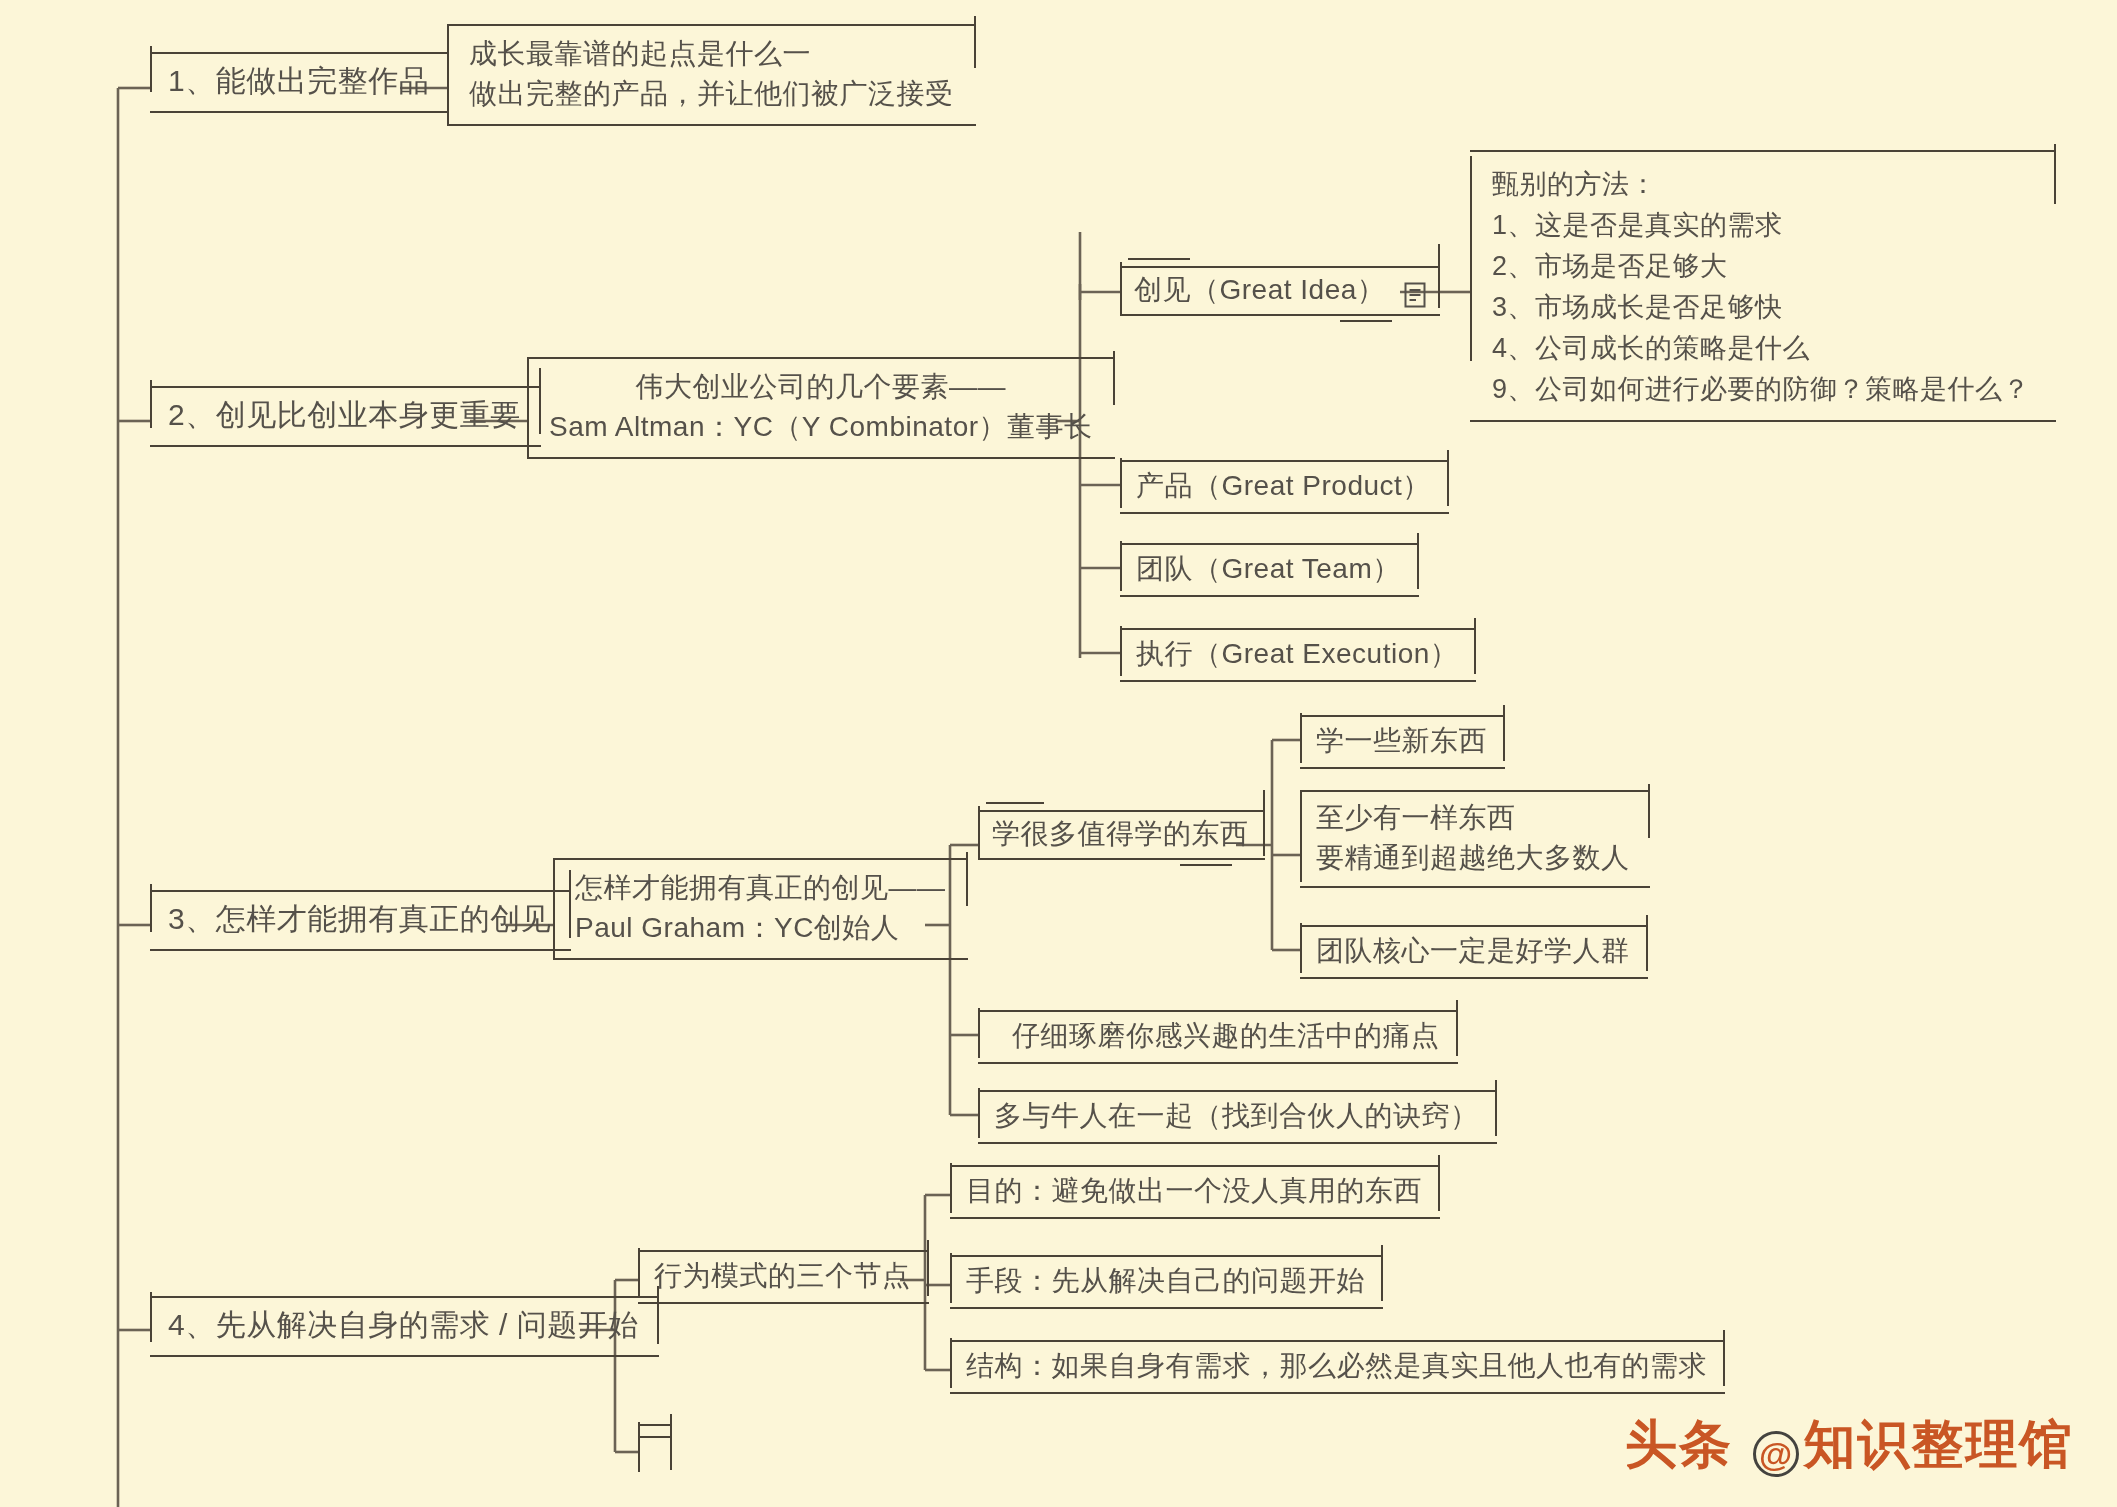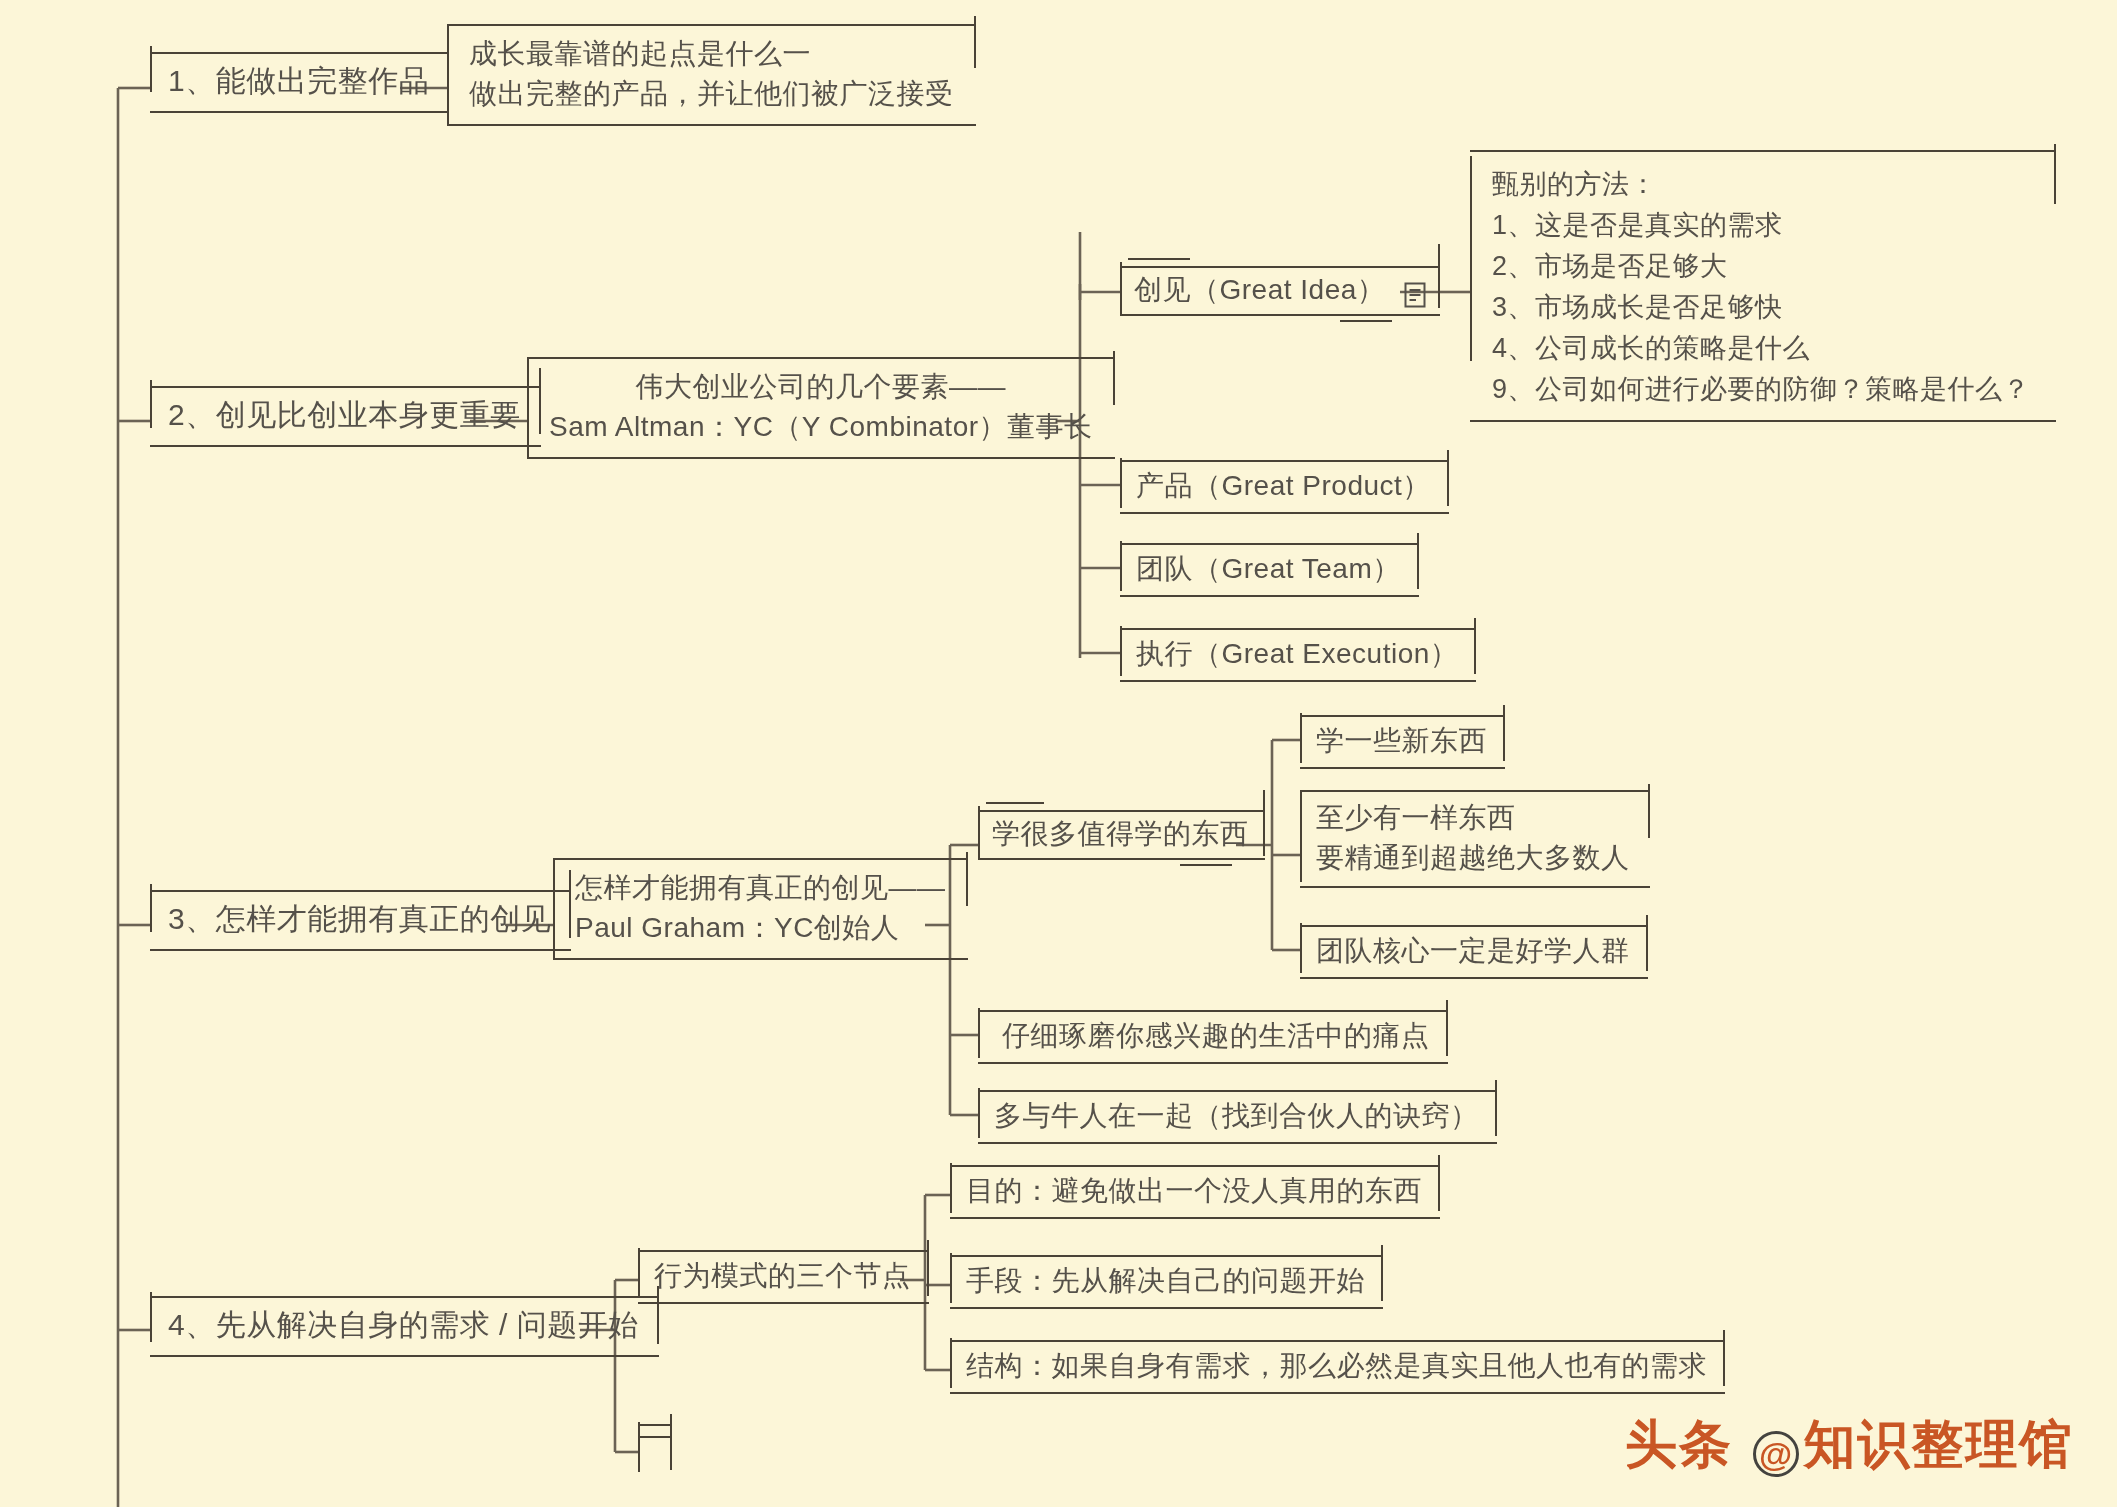--- a/index.html
+++ b/index.html
@@ -269,21 +269,21 @@
     <div class="box" style="padding:4px 16px 6px 14px; border:none;">
       <span class="stub-l" style="top:-4px;height:52px;"></span>
       <span class="stub-r" style="top:-20px;height:66px;"></span>
       <span class="txt">学很多值得学的东西</span>
     </div>
   </div>
   <div style="position:absolute;left:986px;top:802px;width:58px;border-top:2.5px solid #4a4337;"></div>
   <div style="position:absolute;left:1180px;top:864px;width:52px;border-top:2.5px solid #4a4337;"></div>
 
   <div class="node leaf" style="left:978px; top:1010px;">
-    <div class="box" style="padding:6px 18px 8px 24px;">
+    <div class="box" style="padding:6px 18px 8px 34px;">
       <span class="stub-l" style="top:-2px;height:50px;"></span>
       <span class="stub-r" style="top:-10px;height:56px;"></span>
       <span class="txt">仔细琢磨你感兴趣的生活中的痛点</span>
     </div>
   </div>
 
   <div class="node leaf" style="left:978px; top:1090px;">
     <div class="box" style="padding:6px 18px 8px 16px;">
       <span class="stub-l" style="top:-2px;height:50px;"></span>
       <span class="stub-r" style="top:-10px;height:56px;"></span>

